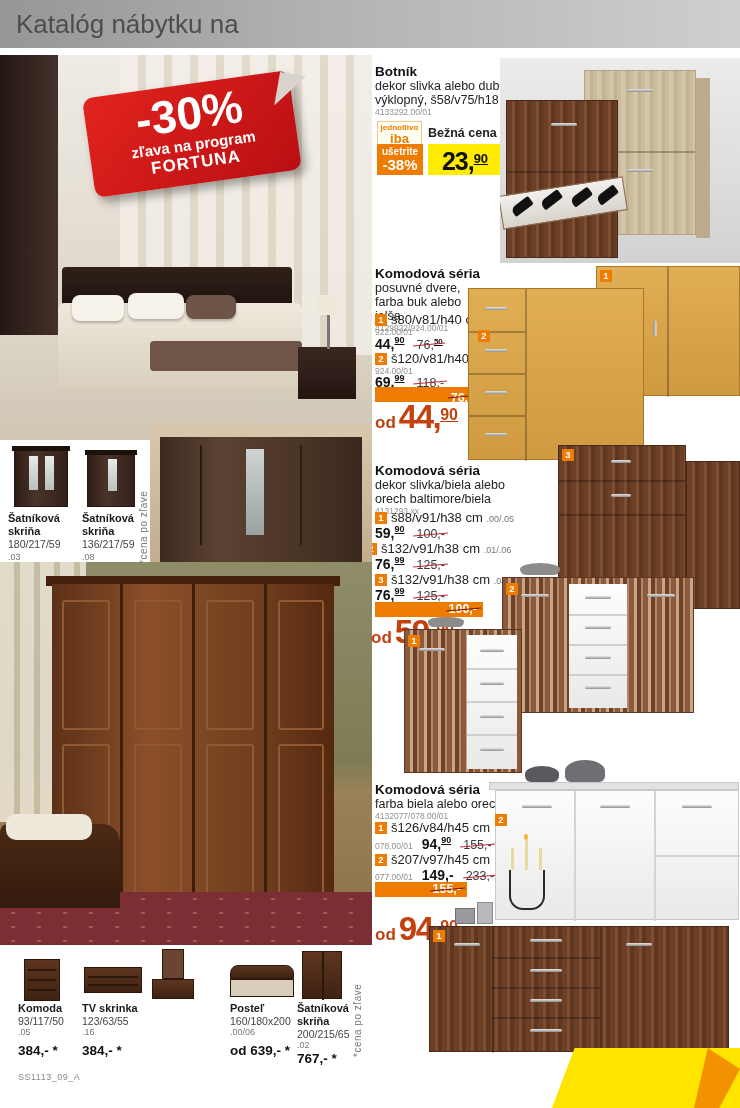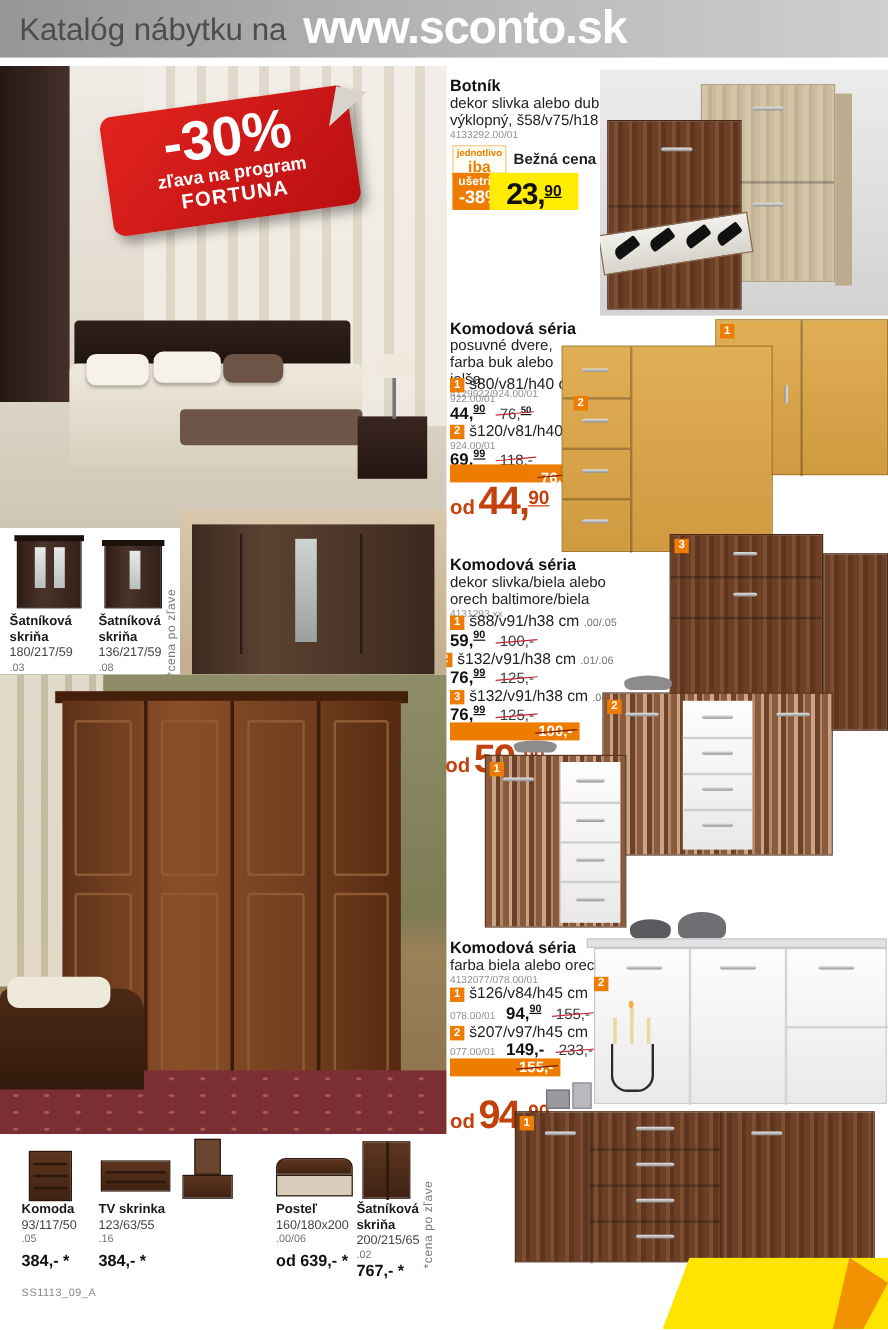--- a/index.html
+++ b/index.html
@@ -132,21 +132,20 @@
   .logo-main{font-family:"Liberation Serif",serif;font-weight:bold;font-size:29px;color:#151515;line-height:28px;letter-spacing:0px;}
   .logo-sub{font-size:12px;font-weight:bold;color:#151515;letter-spacing:4px;}
 </style>
 </head>
 <body>
 
 <div class="page">
 
   <div class="abs topbar">
     <span class="prefix">Katalóg nábytku na</span>
-    <span class="site">www.sconto.sk</span>
   </div>
 
   <div class="abs ph bedroom">
     <div class="abs curtain"></div>
     <div class="abs wardrobe-dark"></div>
     <div class="abs headboard"></div>
     <div class="abs bedding"></div>
     <div class="abs pillow" style="left:72px;top:240px;width:52px;height:26px;"></div>
     <div class="abs pillow" style="left:128px;top:238px;width:56px;height:26px;"></div>
     <div class="abs pillow" style="left:186px;top:240px;width:50px;height:24px;background:#6e5446;"></div>
@@ -280,21 +279,21 @@
     <div class="o2">iba</div>
   </div>
   <div class="abs bezna" style="left:428px;top:126px;">
     <span>Bežná cena</span>
     <span class="old" style="margin-left:4px;">38,40</span>
   </div>
   <div class="abs savebox" style="left:377px;top:144px;">
     <div class="s1">ušetrite</div>
     <div class="s2">-38%</div>
   </div>
-  <div class="abs ybox" style="left:408px;top:144px;text-align:center;">
+  <div class="abs ybox" style="left:428px;top:144px;text-align:center;">
     <span class="m">23,</span><sup>90</sup>
   </div>
 
   <div class="abs ph backdrop" style="left:500px;top:58px;width:240px;height:205px;">
     <div class="abs sonoma" style="left:84px;top:12px;width:112px;height:165px;">
       <div class="drline" style="top:80px;"></div>
       <div class="handle" style="left:42px;top:18px;width:26px;"></div>
       <div class="handle" style="left:42px;top:98px;width:26px;"></div>
     </div>
     <div class="abs" style="left:196px;top:20px;width:14px;height:160px;background:#bcab8c;"></div>

